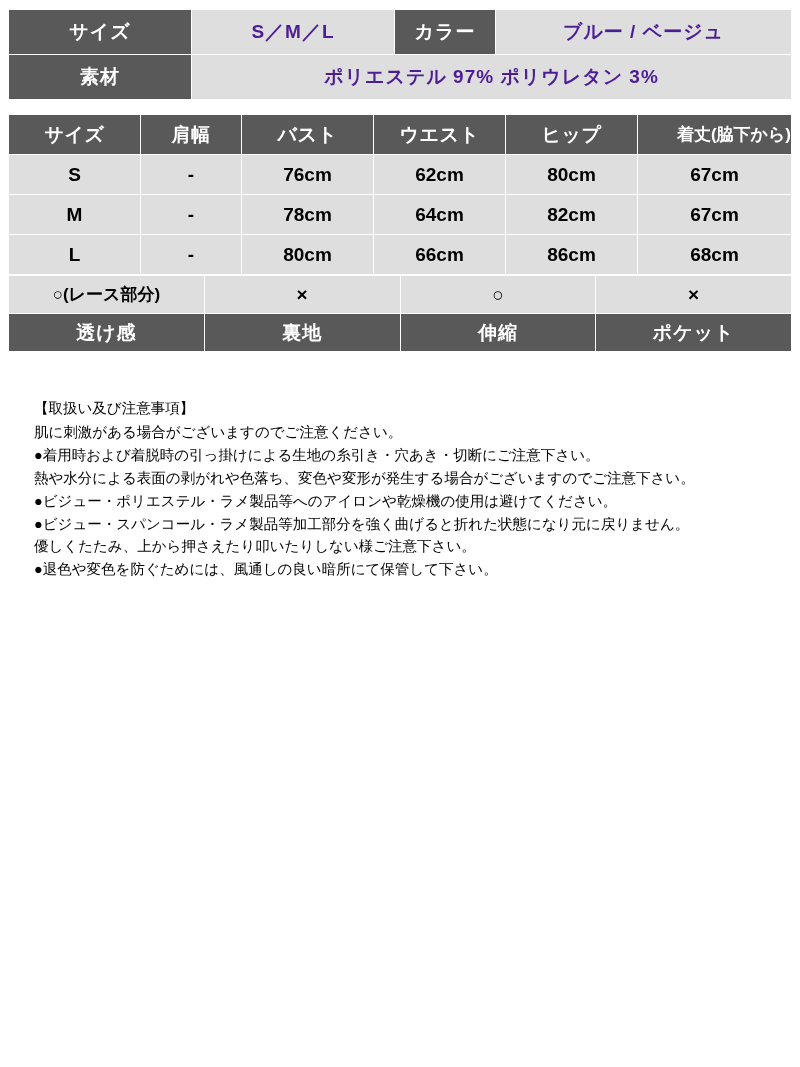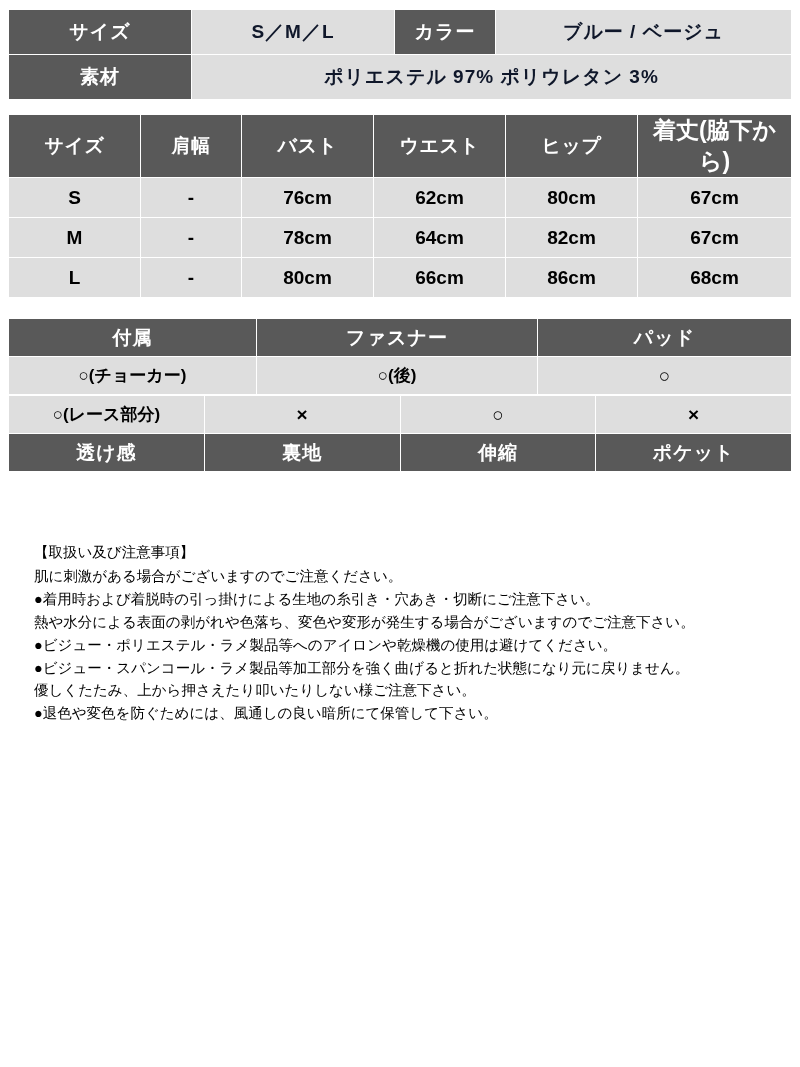--- a/index.html
+++ b/index.html
@@ -38,40 +38,41 @@
     height: 44px;
     font-size: 19px;
   }
   .spec-table .hd {
     background: #595959;
     color: #ffffff;
     letter-spacing: 1px;
   }
   .spec-table .val {
     background: #dedede;
-    color: #0f172a;
+    color: #4c1d95;
     letter-spacing: 1px;
   }
   
   .size-table {
     margin-top: 14px;
   }
   .size-table td {
     height: 39px;
     font-size: 19px;
     border: 1px solid #ffffff;
   }
   .size-table thead td {
     background: #595959;
     color: #ffffff;
     letter-spacing: 0.5px;
   }
   .size-table thead td.small {
-    font-size: 23px;
+    font-size: 17px;
     letter-spacing: 0;
+    text-align: right;
   }
   .size-table tbody td {
     background: #dedede;
     color: #000000;
   }
   
   .detail-table {
     margin-top: 20px;
   }
   .detail-table td {
@@ -85,21 +86,21 @@
   }
   .detail-table td.val {
     background: #dedede;
     color: #000000;
   }
   .detail-table td.val.sm {
     font-size: 17px;
   }
   
   .notes {
-    margin-top: 69px;
+    margin-top: 45px;
     padding-left: 26px;
     font-size: 14.5px;
     line-height: 1.58;
     color: #000000;
   }
   .notes .line {
     white-space: nowrap;
   }
   .notes .title {
     margin-bottom: 1px;
@@ -157,34 +158,20 @@
         <td>L</td>
         <td>-</td>
         <td>80cm</td>
         <td>66cm</td>
         <td>86cm</td>
         <td>68cm</td>
       </tr>
     </tbody>
   </table>
 
-  <table class="detail-table">
-    <tbody>
-      <tr>
-        <td class="hd" style="width:247px">付属</td>
-        <td class="hd" style="width:280px">ファスナー</td>
-        <td class="hd">パッド</td>
-      </tr>
-      <tr>
-        <td class="val sm">○(チョーカー)</td>
-        <td class="val sm">○(後)</td>
-        <td class="val">○</td>
-      </tr>
-    </tbody>
-  </table>
 
   <table class="detail-table" style="margin-top:0">
     <tbody>
       <tr>
         <td class="val sm">○(レース部分)</td>
         <td class="val">×</td>
         <td class="val">○</td>
         <td class="val">×</td>
       </tr>
       <tr>

